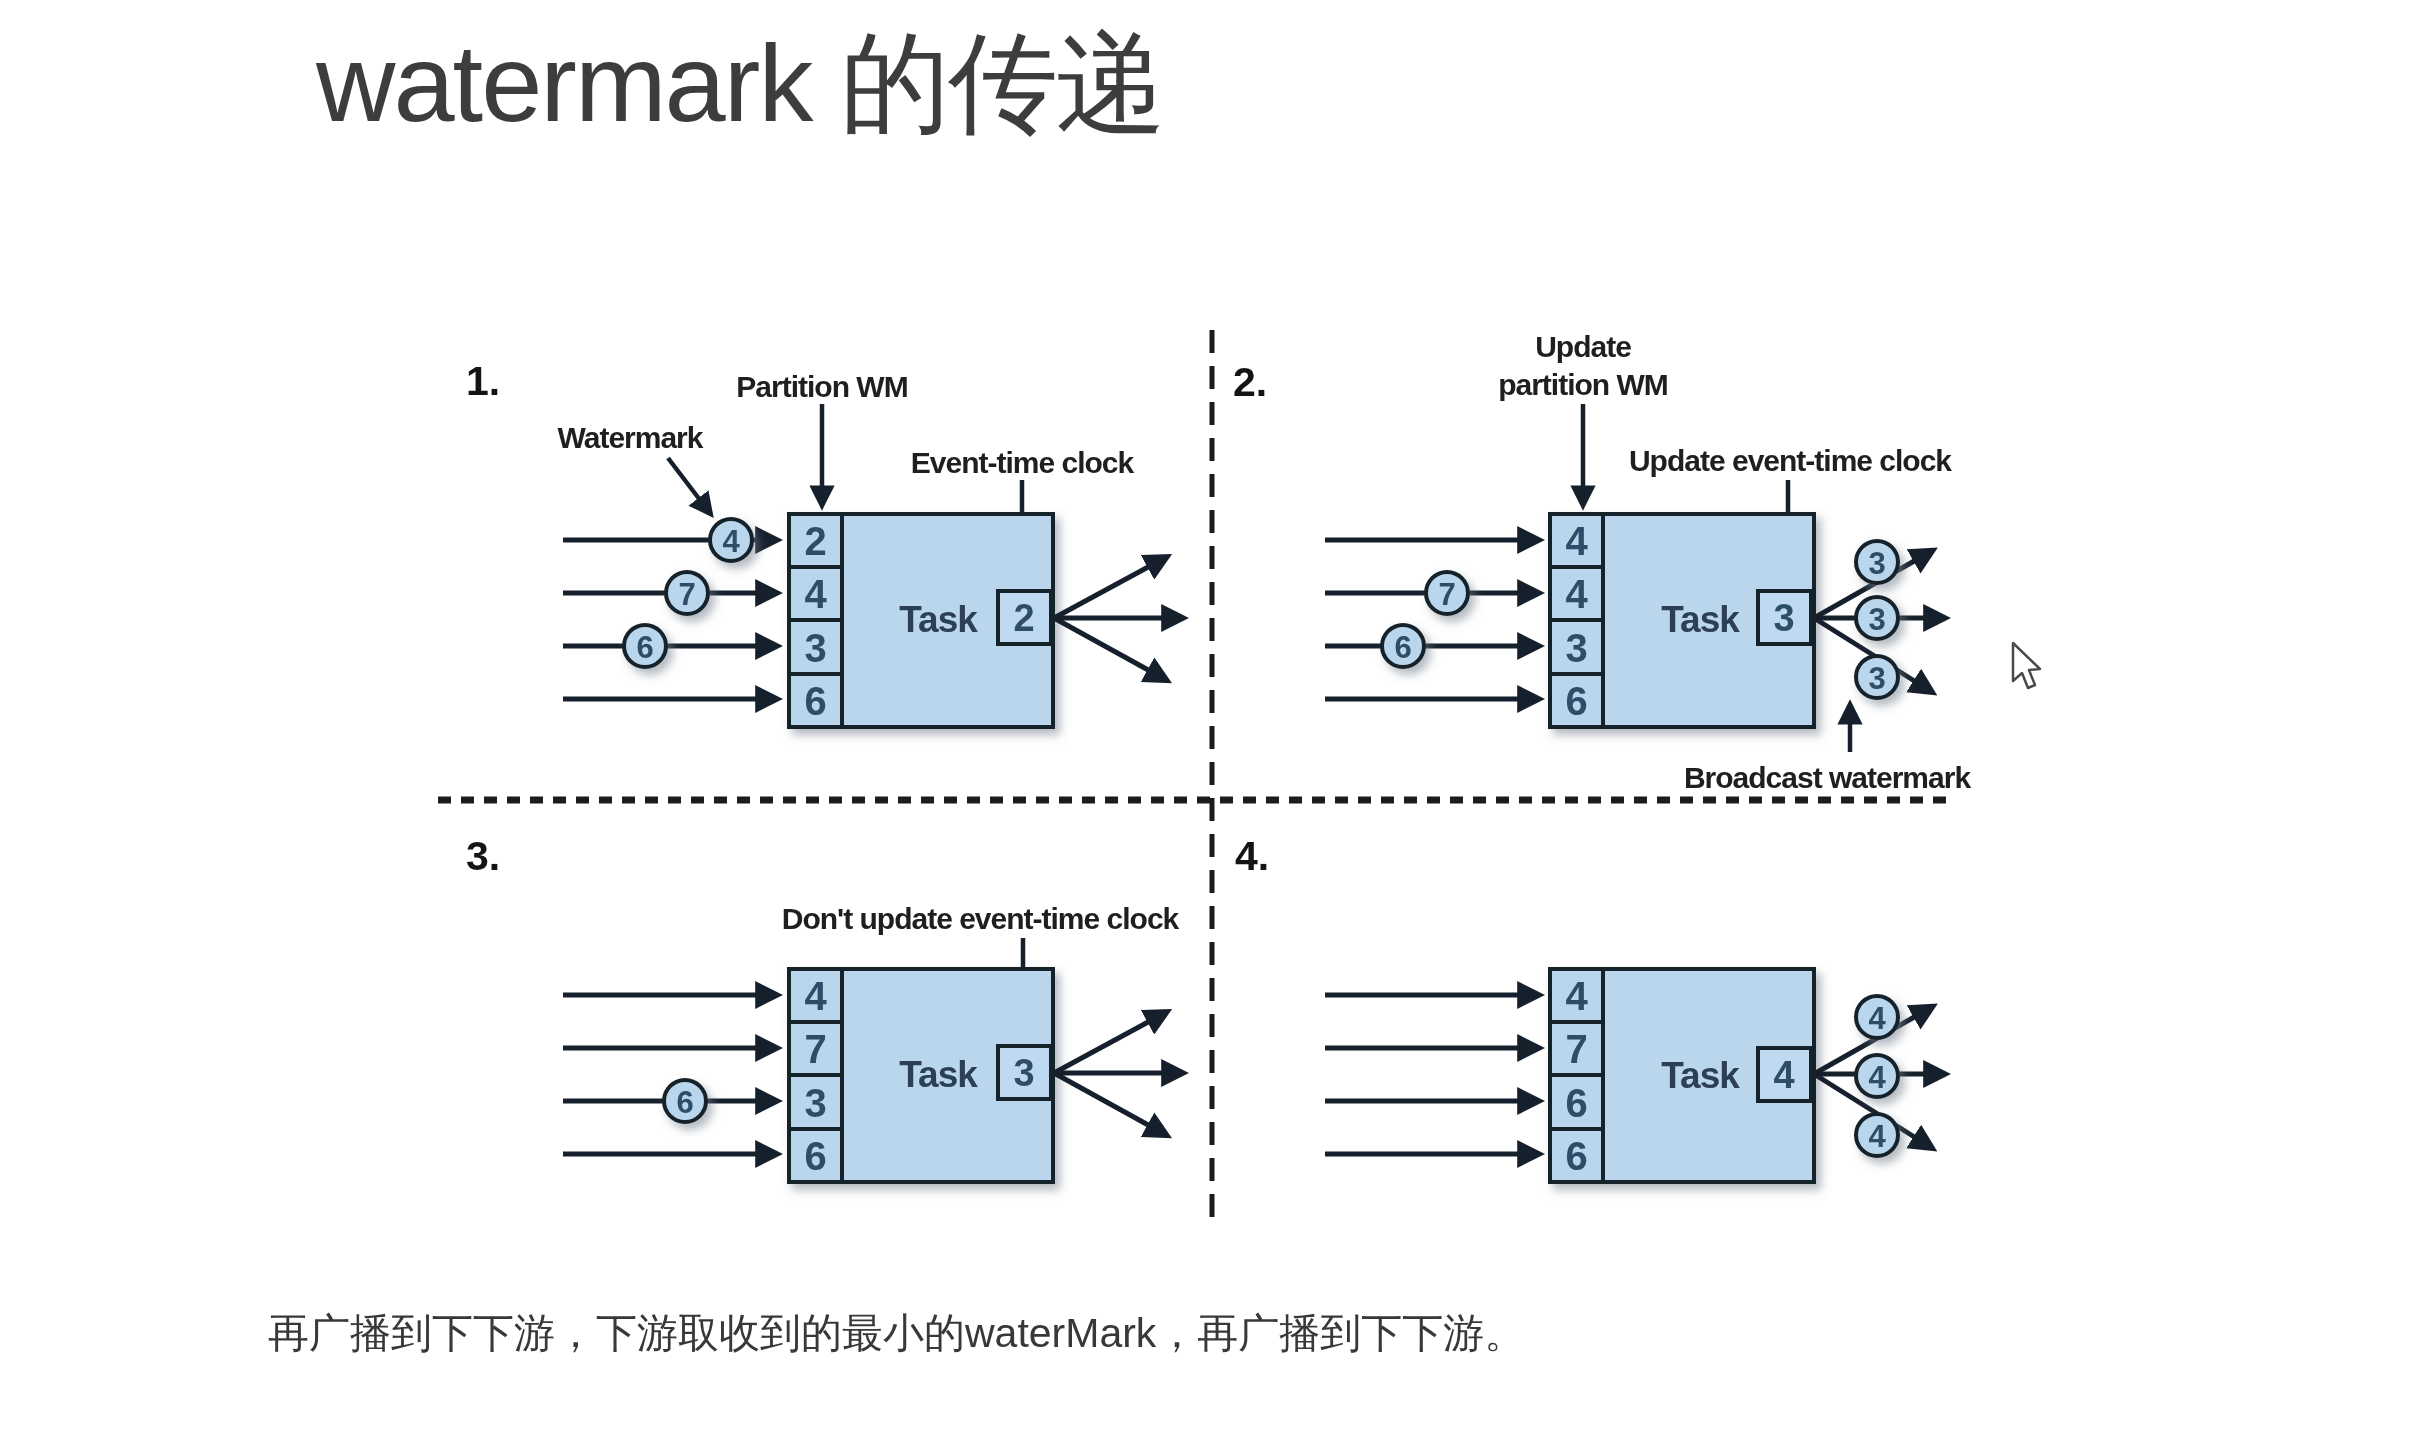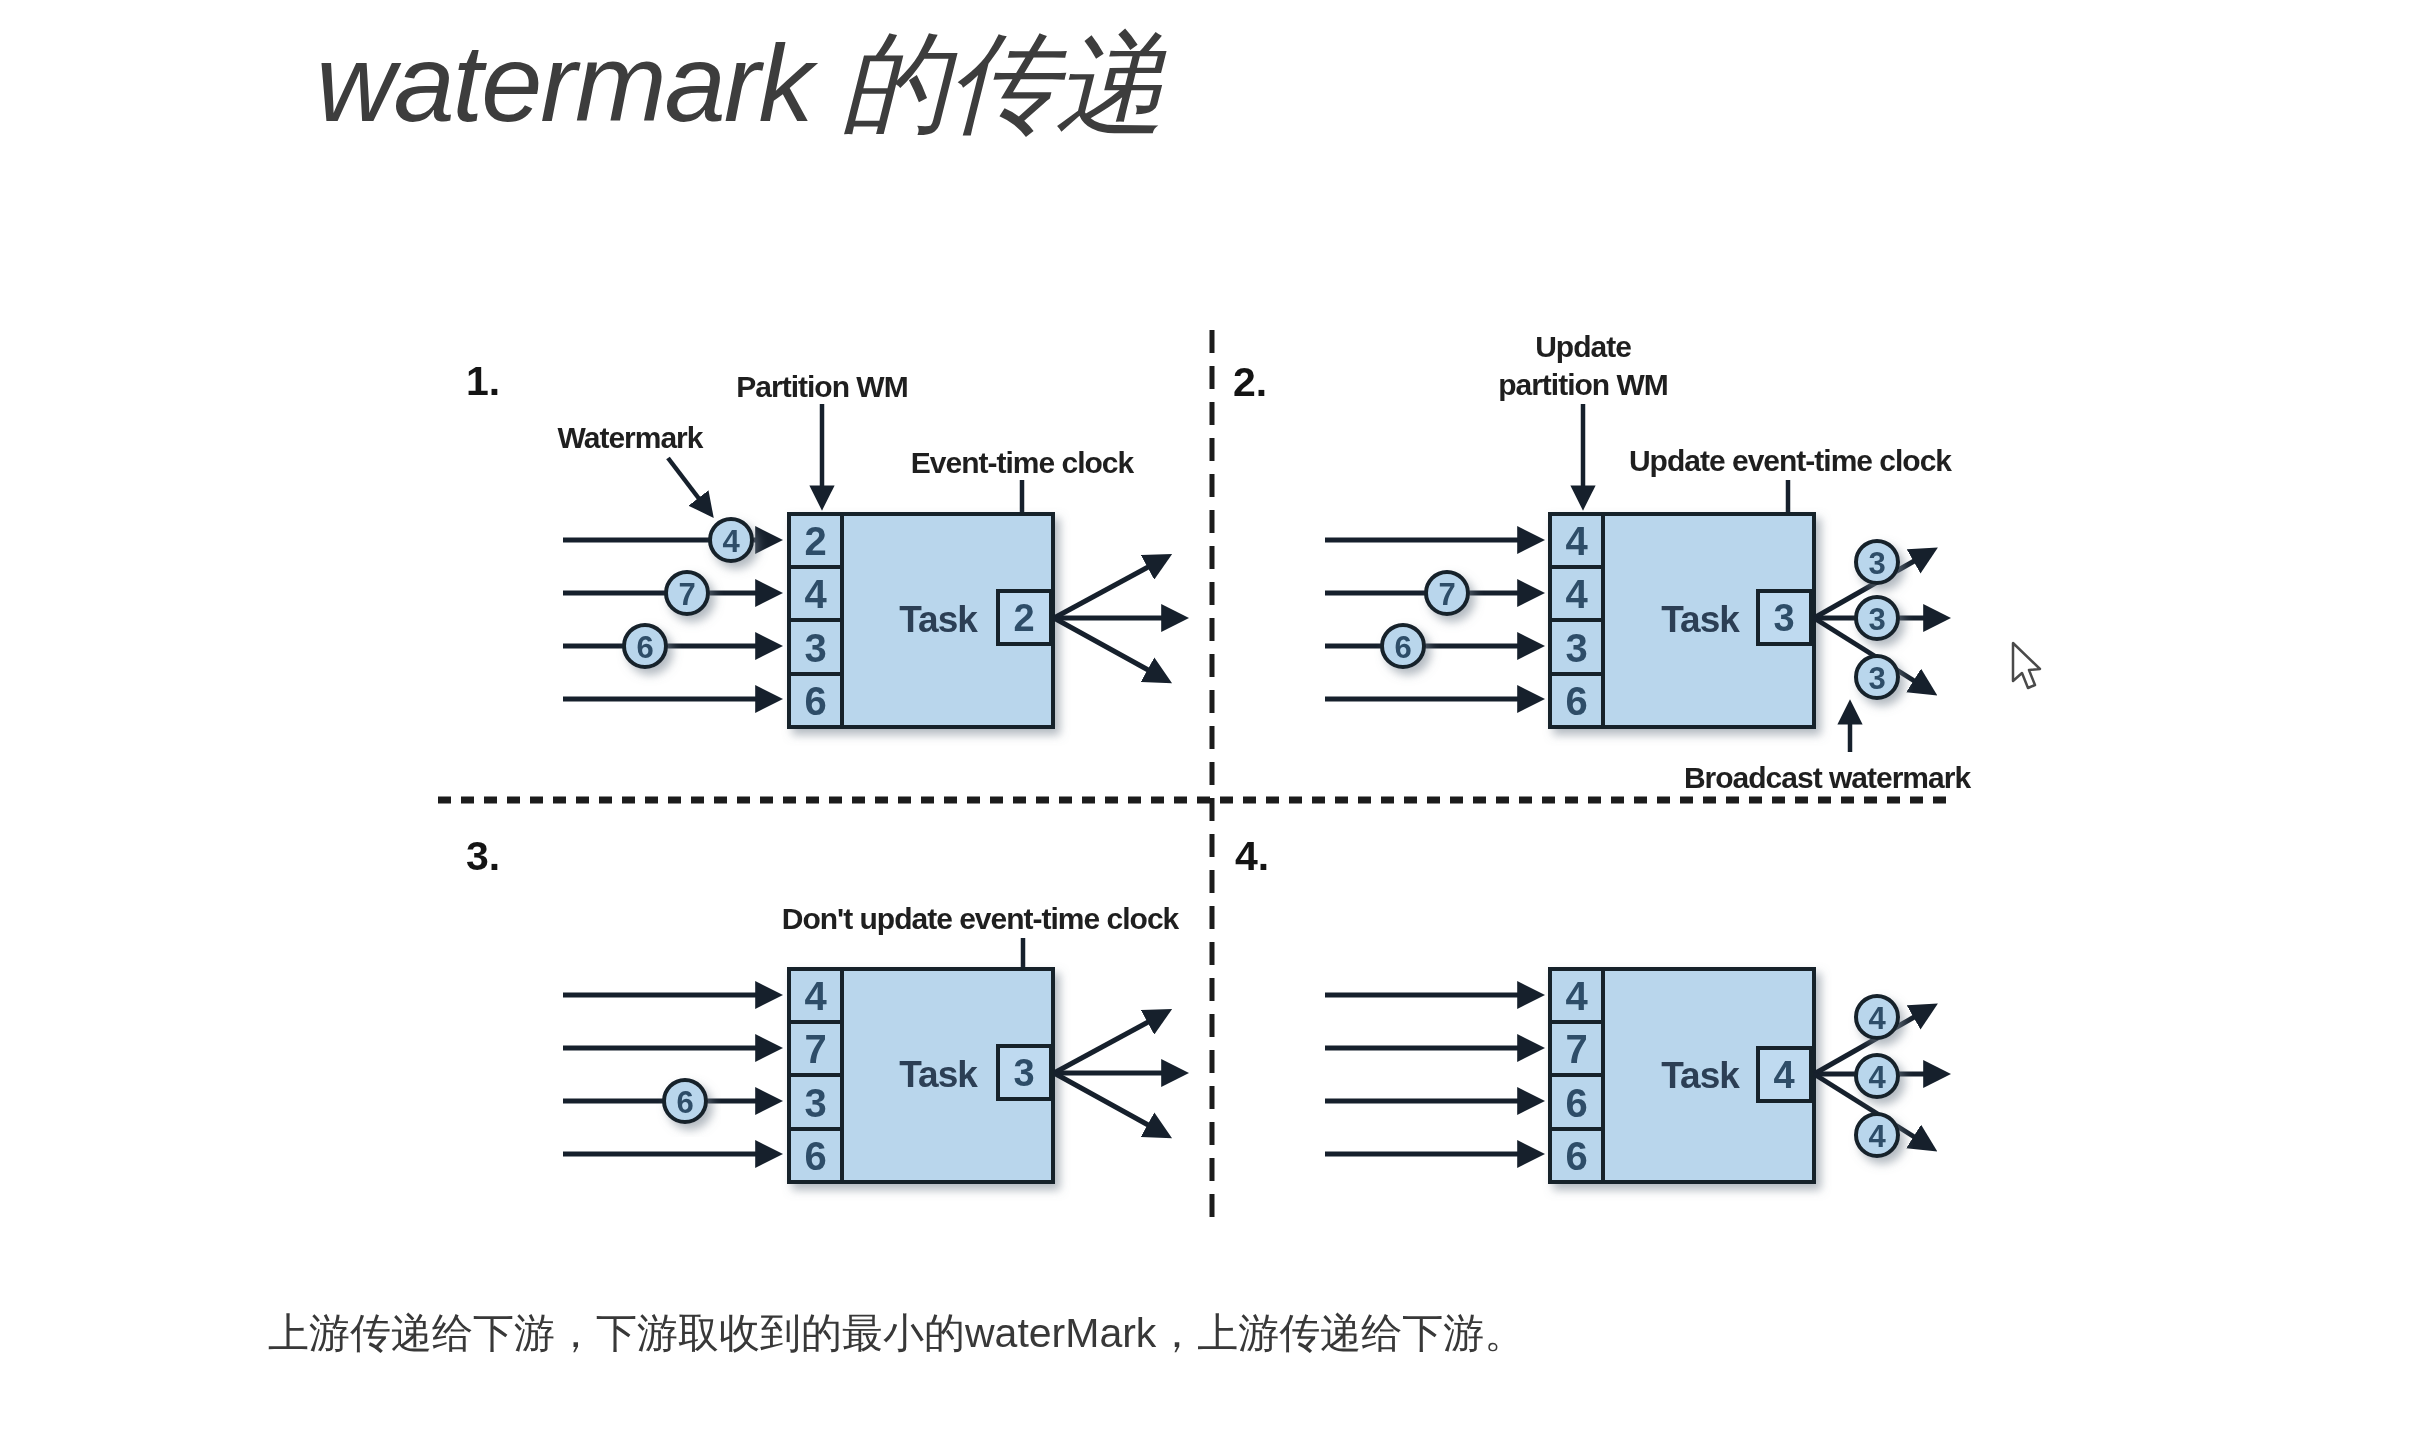--- a/index.html
+++ b/index.html
@@ -2,21 +2,21 @@
 <html><head>
 <meta charset="utf-8">
 <style>
   html,body{margin:0;padding:0}
   body{
     width:2413px;height:1432px;position:relative;background:#ffffff;
     font-family:"Liberation Sans",sans-serif;overflow:hidden;
   }
   .title{
     position:absolute;left:316px;top:20px;font-size:110px;line-height:1.15;
-    color:#3d3d3d;white-space:nowrap;letter-spacing:-2px;font-style:italic;
+    color:#3d3d3d;white-space:nowrap;letter-spacing:-2px;
   }
   .caption{
     position:absolute;left:268px;top:1306px;font-size:41px;
     color:#383838;white-space:nowrap;
   }
   svg.fig{position:absolute;left:0;top:0}
   svg text{font-family:"Liberation Sans",sans-serif;font-weight:bold;
     text-anchor:middle;dominant-baseline:central}
   .pnum{font-size:41px;fill:#141414;text-anchor:start}
   .figlbl{font-size:30px;fill:#1f1f1f;letter-spacing:-1px}
@@ -211,13 +211,13 @@
       <circle class="wmcircle" cx="1877" cy="1135" r="21"></circle>
     </g>
     <text class="circnum" x="1877" y="1018">4</text>
     <text class="circnum" x="1877" y="1077">4</text>
     <text class="circnum" x="1877" y="1136">4</text>
   </g>
 
   <path d="M2013 643 V681 L2022 673 L2028 688 L2035 685 L2029 670 L2040 669 Z" fill="#ffffff" stroke="#4a4a4a" stroke-width="2.5" stroke-linejoin="round"></path>
 </svg>
 
-<div class="caption">上游传递给下游，下游取收到的最小的waterMark，上游传递给下游。</div>
+<div class="caption">再广播到下下游，下游取收到的最小的waterMark，再广播到下下游。</div>
 
 </body></html>

